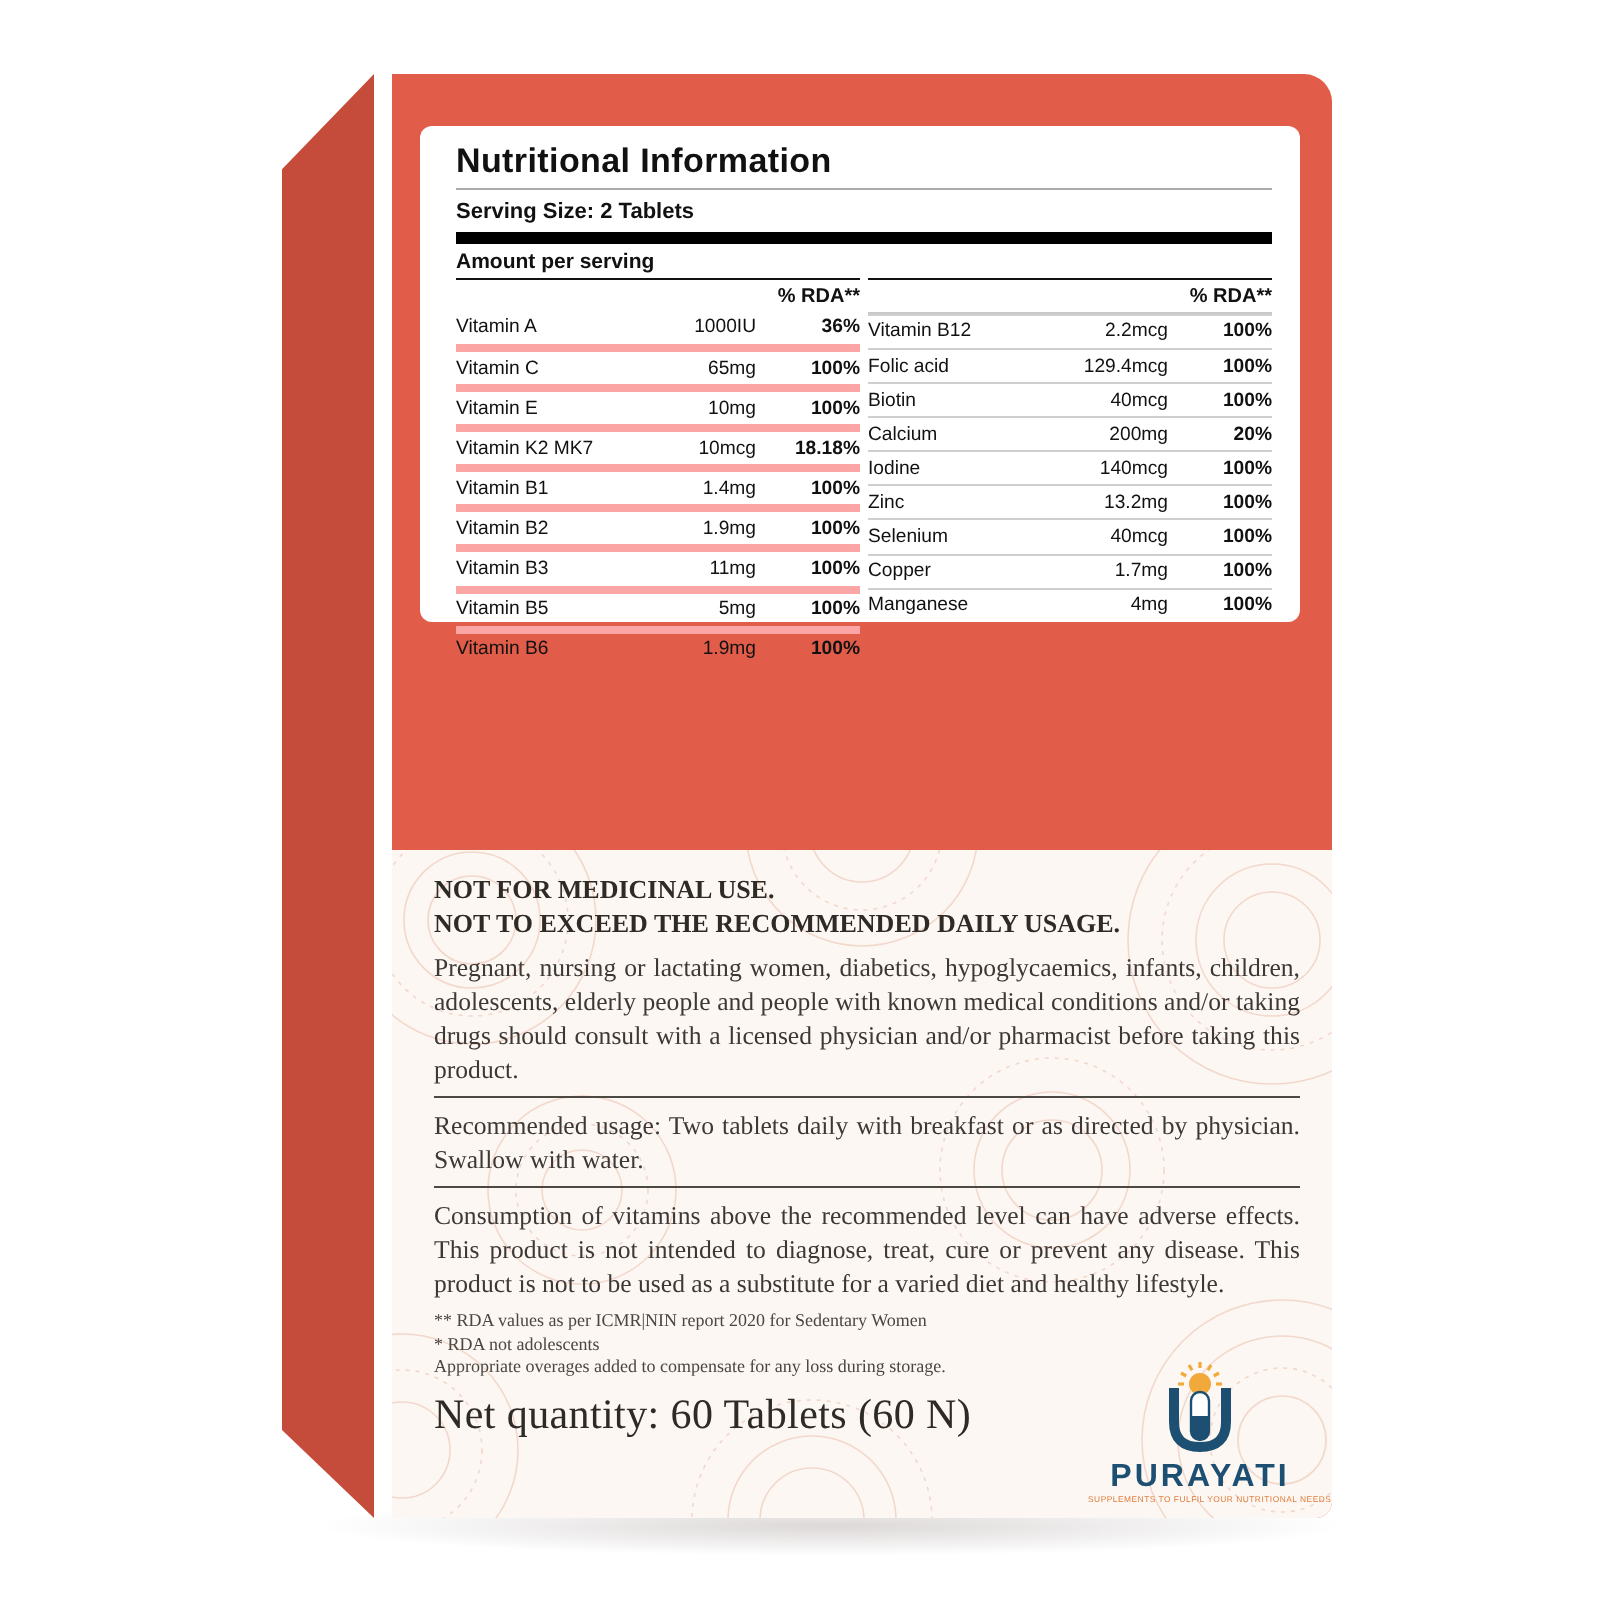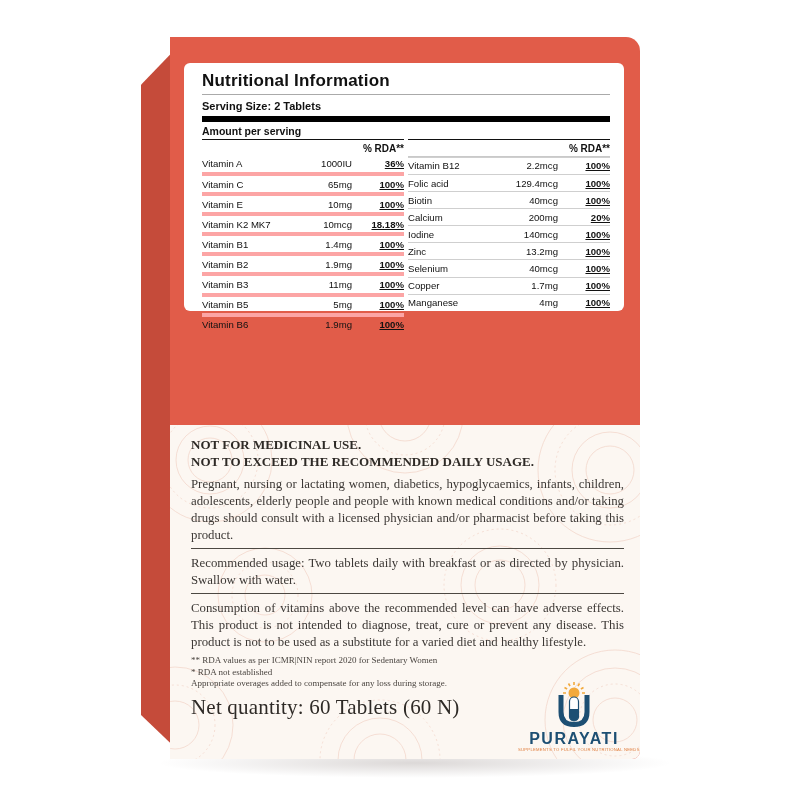--- a/index.html
+++ b/index.html
@@ -2,42 +2,42 @@
 <html><head>
 <meta charset="utf-8">
 <style>
   html,body{margin:0;padding:0;background:#ffffff;}
   .stage{position:relative;width:800px;height:800px;background:#ffffff;overflow:hidden;
          font-family:"Liberation Sans",sans-serif;}
   .ground-shadow{position:absolute;left:155px;top:748px;width:520px;height:30px;
          background:radial-gradient(ellipse at center,rgba(60,40,35,.18),rgba(60,40,35,0) 70%);}
   .spine{position:absolute;left:141px;top:37px;width:46px;height:722px;background:#C54B3A;
          clip-path:polygon(100% 0%,0% 6.6%,0% 93.9%,100% 100%);}
-  .face{position:absolute;left:170px;top:37px;width:470px;height:722px;background:#E15C49;
+  .face{position:absolute;left:196px;top:37px;width:470px;height:722px;background:#E15C49;
          border-radius:0 14px 8px 0;}
   
   .nutri{position:absolute;left:14px;top:26px;width:440px;height:248px;background:#ffffff;
          border-radius:6px;box-sizing:border-box;padding:7px 14px 6px 18px;color:#111;}
   .nutri-title{font-size:17px;font-weight:bold;letter-spacing:.2px;margin:1px 0 3px 0;}
   .title-rule{height:1px;background:#aaa;margin:2px 0 3px 0;}
   .serving{font-size:11px;font-weight:bold;padding:2px 0 4px 0;}
   .thick-bar{height:5.5px;background:#000;margin:0 0 3px 0;}
   .cols{display:flex;gap:4px;}
   .col{flex:1;min-width:0;}
   .aps{font-size:10.5px;font-weight:bold;height:14px;line-height:13px;}
   .col-rule{height:1.4px;background:#111;margin:0 0 1px 0;}
   .rda-head{font-size:10px;font-weight:bold;text-align:right;height:15px;line-height:15px;}
   .rda-head.bordered{border-bottom:1px solid #c9c9c9;}
   .nrow{display:flex;align-items:center;height:16.1px;font-size:9.6px;}
   .col-left .nrow{border-bottom:4px solid #fca5a5;}
   .col-left .nrow:last-child{border-bottom:none;}
   .col-right .nrow{border-top:1px solid #cfcfcf;}
   .c-name{flex:1;text-align:left;white-space:nowrap;}
   .c-amount{width:62px;text-align:right;white-space:nowrap;}
-  .c-rda{width:52px;text-align:right;font-weight:bold;white-space:nowrap;text-decoration:underline;}
+  .c-rda{width:52px;text-align:right;font-weight:bold;white-space:nowrap;}
   
   .info{position:absolute;left:0;top:388px;width:470px;height:334px;background:#FCF7F2;
         border-radius:0 0 8px 0;overflow:hidden;color:#3a3a38;}
   .mandala{position:absolute;left:0;top:0;pointer-events:none;}
   .info-content{position:relative;box-sizing:border-box;padding:12px 16px 4px 21px;
         font-family:"Liberation Serif","DejaVu Serif",serif;}
   .warn-head{font-size:13px;font-weight:bold;line-height:16.5px;color:#2e2a26;margin:0 0 6px 0;}
   .para{font-size:12.8px;line-height:17px;text-align:justify;margin:0 0 4px 0;color:#3c3835;}
   .rule{border:none;border-top:1.4px solid #4c4842;margin:4px 0 6px 0;}
   .store-head{font-size:13px;font-weight:bold;line-height:17px;color:#2e2a26;margin:4px 0 5px 0;}
@@ -225,21 +225,21 @@
           <span>NOT FOR MEDICINAL USE.</span><br>
           <span>NOT TO EXCEED THE RECOMMENDED DAILY USAGE.</span>
         </p>
         <p class="para">Pregnant, nursing or lactating women, diabetics, hypoglycaemics, infants, children, adolescents, elderly people and people with known medical conditions and/or taking drugs should consult with a licensed physician and/or pharmacist before taking this product.</p>
         <hr class="rule">
         <p class="para">Recommended usage: Two tablets daily with breakfast or as directed by physician. Swallow with water.</p>
         <hr class="rule">
         <p class="para">Consumption of vitamins above the recommended level can have adverse effects. This product is not intended to diagnose, treat, cure or prevent any disease. This product is not to be used as a substitute for a varied diet and healthy lifestyle.</p>
         <div class="footnotes">
           <div>** RDA values as per ICMR|NIN report 2020 for Sedentary Women</div>
-          <div>* RDA not established</div>
+          <div>* RDA not adolescents</div>
           <div>Appropriate overages added to compensate for any loss during storage.</div>
         </div>
         <div class="bottom-row">
           <div class="net-qty">Net quantity: 60 Tablets (60 N)</div>
         </div>
       </div>
 
       <div class="logo">
         <svg width="40" height="46" viewBox="0 0 40 46">
           <g stroke="#F2A93B" stroke-width="1.6">

